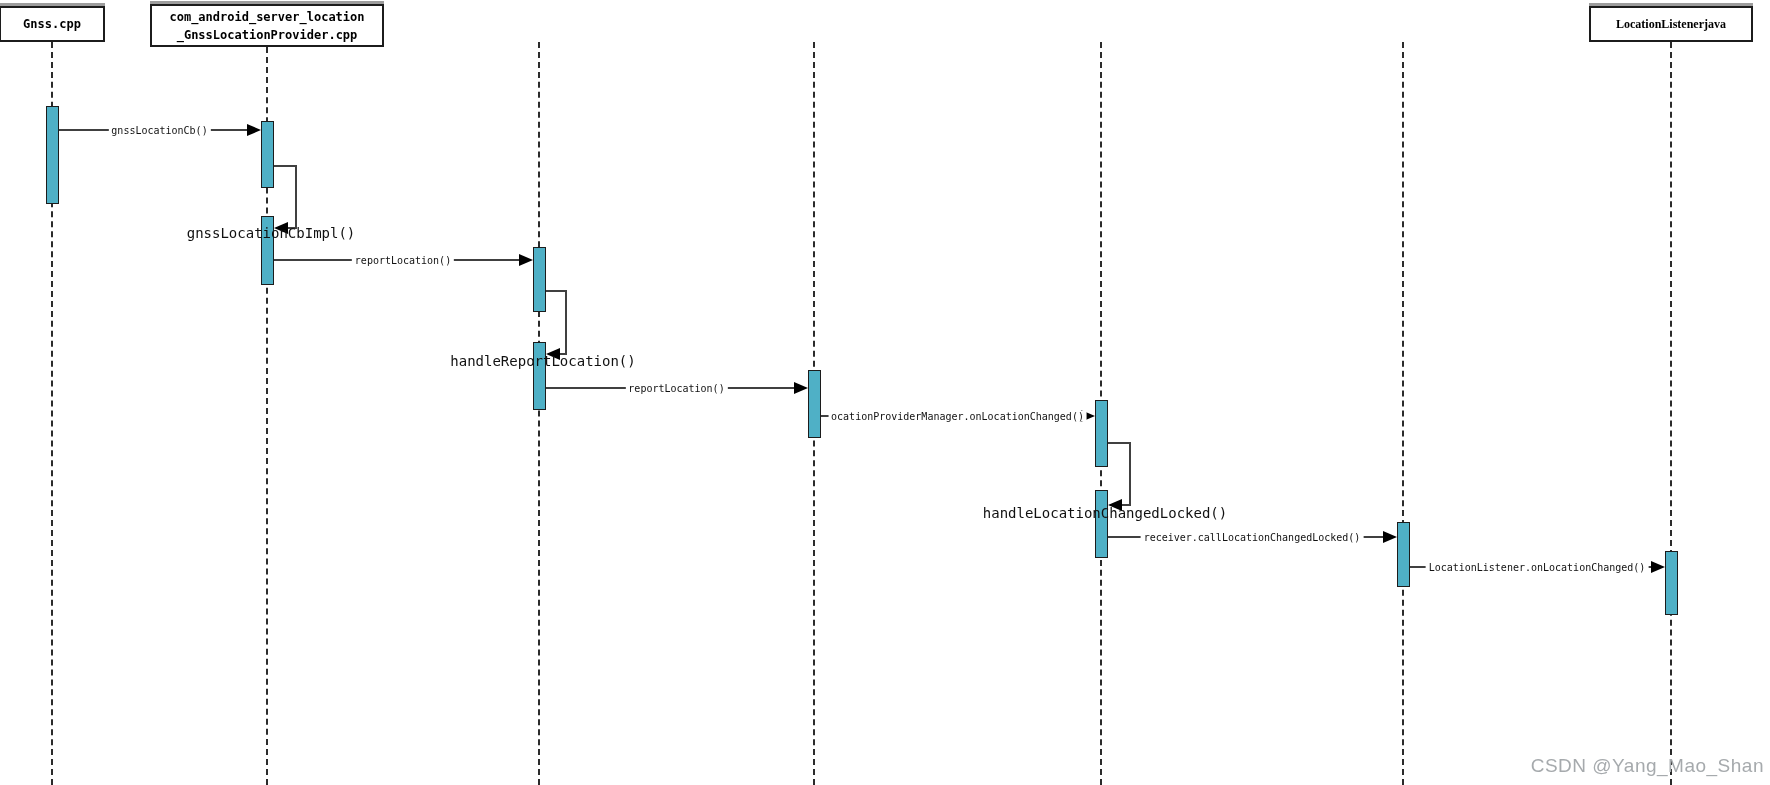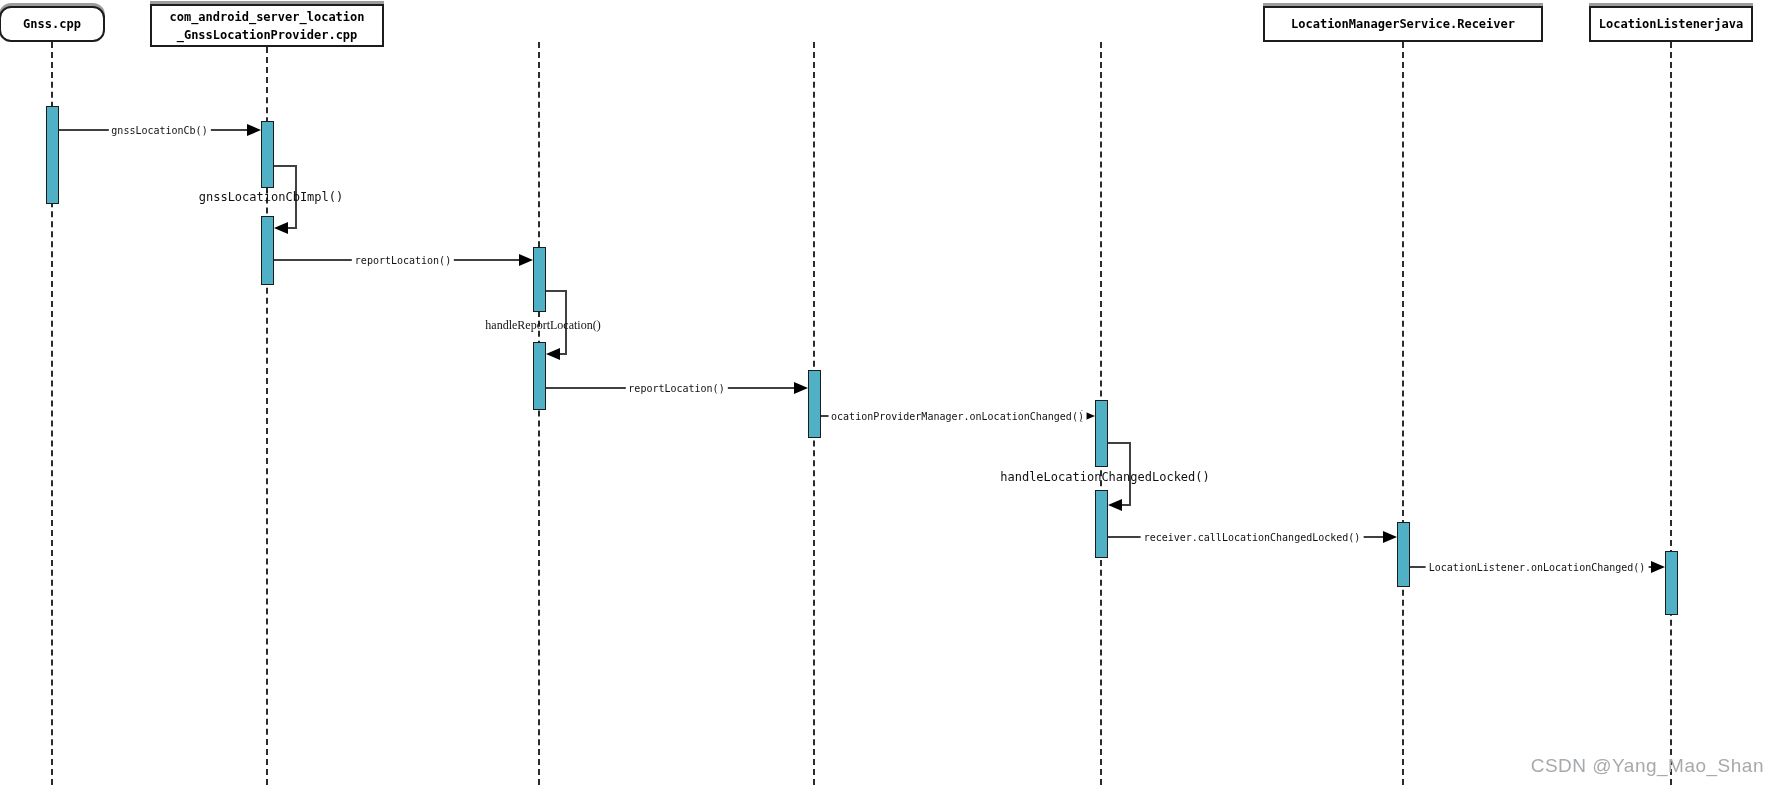--- a/index.html
+++ b/index.html
@@ -78,60 +78,58 @@
     font-size: 10px;
     color: #111111;
     background: #ffffff;
     padding: 0 3px;
     white-space: nowrap;
     z-index: 6;
   }
   .slabel {
     position: absolute;
     transform: translate(-50%, -50%);
-    font-size: 12px;
+    font-size: 14px;
     color: #111111;
     white-space: nowrap;
     z-index: 6;
+    margin-top: 36px;
   }
   .watermark {
     position: absolute;
     right: 6px;
     bottom: 8px;
     font-family: "Liberation Sans", sans-serif;
     font-size: 19px;
     color: #a6aaad;
     letter-spacing: 0.5px;
     z-index: 7;
     white-space: nowrap;
   }
 </style>
 </head>
 <body>
 
 <div id="stage">
   <div class="watermark">CSDN @Yang_Mao_Shan</div>
 <div class="lifeline" style="left: 51px; top: 42px; height: 743px;"></div>
-    <div class="pbox" style="left: -1px; top: 6px; width: 106px; height: 36px; border-radius: 12px;">
+    <div class="pbox" style="left: -1px; top: 6px; width: 106px; height: 36px;">
       <div class="pline">Gnss.cpp</div>
     </div>
     <div class="lifeline" style="left: 266px; top: 47px; height: 738px;"></div>
     <div class="pbox" style="left: 150px; top: 4px; width: 234px; height: 43px; text-align: right;">
       <div class="pline">com_android_server_location</div>
       <div class="pline">_GnssLocationProvider.cpp</div>
     </div>
     <div class="lifeline" style="left: 538px; top: 42px; height: 743px;"></div>
     <div class="lifeline" style="left: 813px; top: 42px; height: 743px;"></div>
     <div class="lifeline" style="left: 1100px; top: 42px; height: 743px;"></div>
     <div class="lifeline" style="left: 1402px; top: 42px; height: 743px;"></div>
-    <div class="pbox" style="left: 1263px; top: 6px; width: 280px; height: 36px;">
-      <div class="pline">LocationManagerService.Receiver</div>
-    </div>
     <div class="lifeline" style="left: 1670px; top: 42px; height: 743px;"></div>
-    <div class="pbox" style="left: 1589px; top: 6px; width: 164px; height: 36px;">
+    <div class="pbox" style="left: 1589px; top: 6px; width: 164px; height: 36px; font-family: Liberation Serif, serif;">
       <div class="pline">LocationListenerjava</div>
     </div>
     <div class="abar" style="left: 45.5px; top: 106px; height: 98px;"></div>
     <div class="abar" style="left: 260.5px; top: 121px; height: 67px;"></div>
     <div class="abar" style="left: 260.5px; top: 216px; height: 69px;"></div>
     <div class="abar" style="left: 532.5px; top: 247px; height: 65px;"></div>
     <div class="abar" style="left: 532.5px; top: 342px; height: 68px;"></div>
     <div class="abar" style="left: 807.5px; top: 370px; height: 68px;"></div>
     <div class="abar" style="left: 1094.5px; top: 400px; height: 67px;"></div>
     <div class="abar" style="left: 1094.5px; top: 490px; height: 68px;"></div>
@@ -145,21 +143,21 @@
     <div class="mline" style="left: 285.5px; top: 227px; width: 11.5px;"></div>
     <div class="arr-left" style="left: 273.5px; top: 222px;"></div>
     <div class="slabel" style="left: 271px; top: 197px;">gnssLocationCbImpl()</div>
     <div class="mline" style="left: 273.5px; top: 259px; width: 247px;"></div>
     <div class="arr-right" style="left: 518.5px; top: 254px;"></div>
     <div class="mlabel" style="left: 403px; top: 260px;">reportLocation()</div>
     <div class="mline" style="left: 545.5px; top: 290px; width: 21.5px;"></div>
     <div class="vseg" style="left: 565px; top: 290px; height: 65px;"></div>
     <div class="mline" style="left: 557.5px; top: 353px; width: 9.5px;"></div>
     <div class="arr-left" style="left: 545.5px; top: 348px;"></div>
-    <div class="slabel" style="left: 543px; top: 325px; font-family: Liberation Serif, serif;">handleReportLocation()</div>
+    <div class="slabel" style="left: 543px; top: 325px;">handleReportLocation()</div>
     <div class="mline" style="left: 545.5px; top: 387px; width: 250px;"></div>
     <div class="arr-right" style="left: 793.5px; top: 382px;"></div>
     <div class="mlabel" style="left: 676.5px; top: 388px;">reportLocation()</div>
     <div class="mline" style="left: 820.5px; top: 415px; width: 262px;"></div>
     <div class="arr-right" style="left: 1080.5px; top: 410px;"></div>
     <div class="mlabel" style="left: 957.5px; top: 416px;">ocationProviderManager.onLocationChanged()</div>
     <div class="mline" style="left: 1107.5px; top: 442px; width: 23.5px;"></div>
     <div class="vseg" style="left: 1129px; top: 442px; height: 64px;"></div>
     <div class="mline" style="left: 1119.5px; top: 504px; width: 11.5px;"></div>
     <div class="arr-left" style="left: 1107.5px; top: 499px;"></div>

